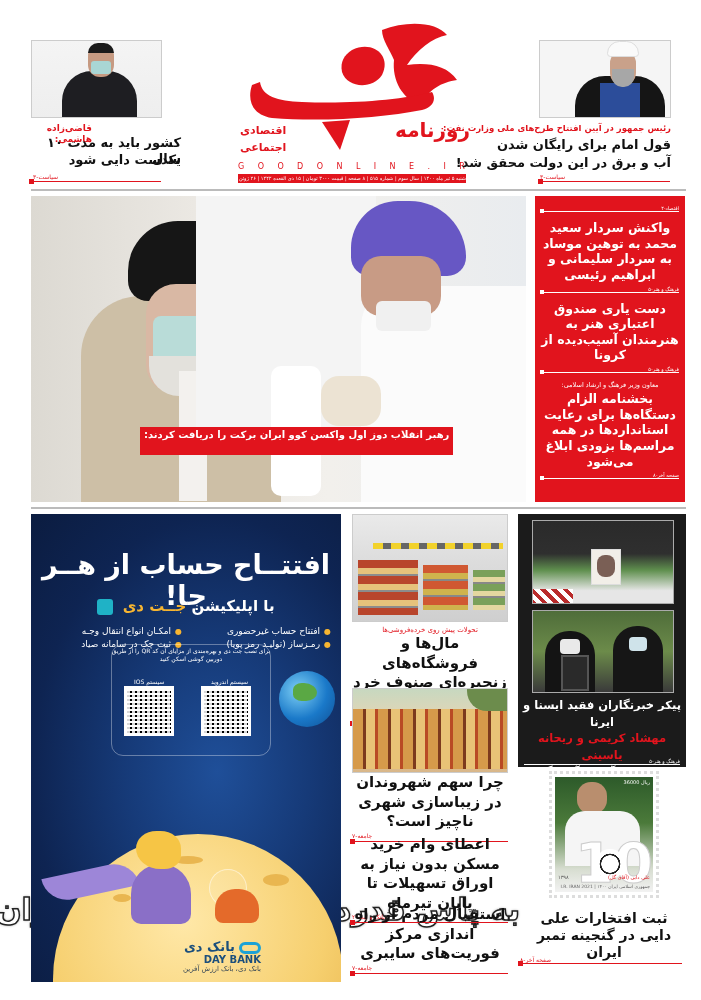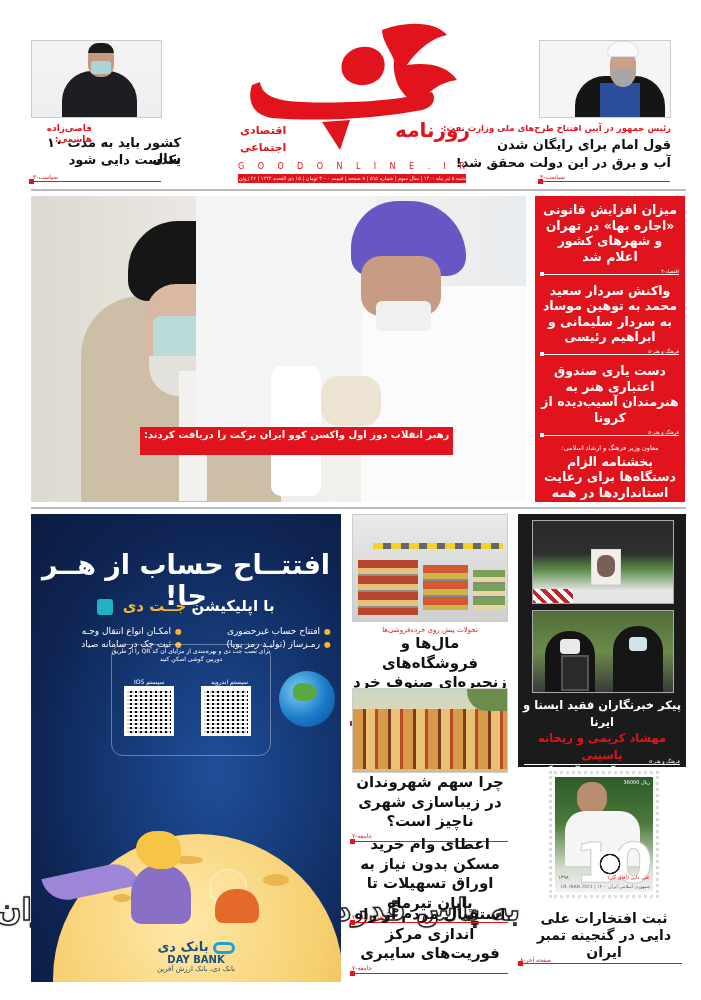--- a/index.html
+++ b/index.html
@@ -53,21 +53,21 @@
   .qr::after { content: ""; position: absolute; inset: 0; background: repeating-linear-gradient(90deg, rgba(255,255,255,.85) 0 3px, transparent 3px 5px); }
   .globe { position: absolute; left: 248px; top: 157px; width: 56px; height: 56px; border-radius: 50%; background: radial-gradient(circle at 35% 35%, #7fd0f5, #1a79c9 55%, #0f4f94); }
   .globe::after { content: ""; position: absolute; left: 14px; top: 12px; width: 24px; height: 18px; background: #5aa844; border-radius: 40% 60% 50% 40%; }
   .moon { position: absolute; left: 22px; top: 320px; width: 290px; height: 290px; border-radius: 50%; background: radial-gradient(circle at 45% 30%, #ffe8a8, #f6cf6e 55%, #e1a83e); }
   .crater { position: absolute; border-radius: 50%; background: #e9b650; }
   .prince-body { position: absolute; left: 100px; top: 350px; width: 60px; height: 60px; background: #8a6fc7; border-radius: 30px 30px 10px 10px; }
   .prince-hair { position: absolute; left: 105px; top: 317px; width: 45px; height: 38px; background: #f6c545; border-radius: 50% 50% 40% 60%; }
   .cape { position: absolute; left: 12px; top: 355px; width: 95px; height: 26px; background: #9d86d8; transform: rotate(-12deg); border-radius: 0 30px 0 30px; }
   .fox-helm { position: absolute; left: 178px; top: 355px; width: 38px; height: 38px; border-radius: 50%; border: 1px solid rgba(255,255,255,.5); background: rgba(255,255,255,.1); }
   .fox { position: absolute; left: 184px; top: 375px; width: 44px; height: 34px; background: #e46a2a; border-radius: 20px 20px 8px 8px; }
-  .daybank { position: absolute; left: 100px; top: 425px; width: 130px; text-align: center; direction: ltr; }
+  .daybank { position: absolute; left: 100px; top: 425px; width: 130px; text-align: right; direction: ltr; }
   .daybank .fa { font-size: 13px; color: #1c4f7c; font-weight: bold; direction: rtl; }
   .daybank .en { font-size: 10px; color: #1c4f7c; font-weight: bold; }
   .daybank .slogan { font-size: 7px; color: #345; direction: rtl; }
   .db-logo { display: inline-block; width: 22px; height: 12px; border: 3px solid #1da2d6; border-radius: 8px; vertical-align: middle; margin-left: 4px; }
 
   
   .mid { position: absolute; left: 352px; width: 156px; }
   .mid h3 { font-size: 15px; font-weight: bold; text-align: center; line-height: 1.3; }
   .mid .kicker { font-size: 7px; color: #e1141d; text-align: center; }
 
@@ -156,21 +156,20 @@
   <div style="position:absolute; left:240px; top:170px; width:50px; height:130px; background:#fff; border-radius:10px;"></div>
   <div style="position:absolute; left:290px; top:180px; width:60px; height:50px; background:#ece3d3; border-radius:18px;"></div>
 </div>
 <div class="main-kicker">رهبر انقلاب دوز اول واکسن کوو ایران برکت را دریافت کردند:</div>
 <div style="position:absolute; left:31px; top:446px; width:495px; height:50px;">
   <div class="main-title">به پاس قدردانی از دانشمندان جوان ایرانی</div>
 </div>
 
 <div class="redcol">
   <div class="item">
-    <h3>میزان افزایش قانونی «اجاره بها» در تهران و شهرهای کشور اعلام شد</h3>
     <div class="sec">اقتصاد-۴</div>
     <div class="wline"></div>
   </div>
   <div class="item">
     <h3>واکنش سردار سعید محمد به توهین موساد به سردار سلیمانی و ابراهیم رئیسی</h3>
     <div class="sec">فرهنگ و هنر-۵</div>
     <div class="wline"></div>
   </div>
   <div class="item">
     <h3>دست یاری صندوق اعتباری هنر به هنرمندان آسیب‌دیده از کرونا</h3>

